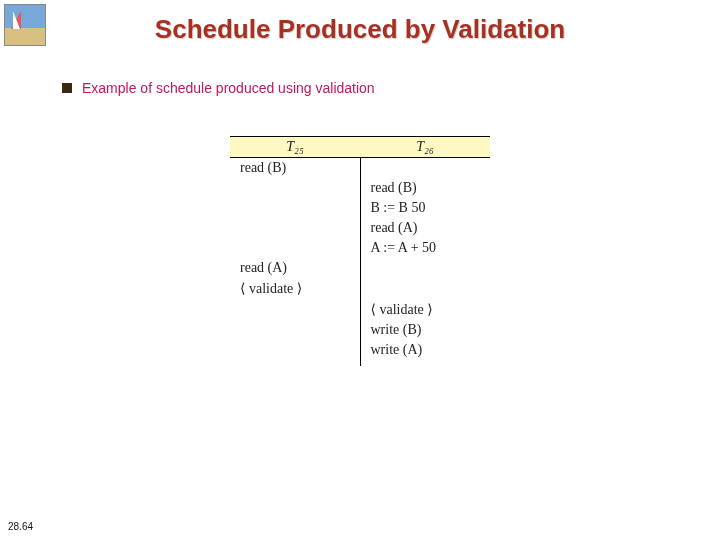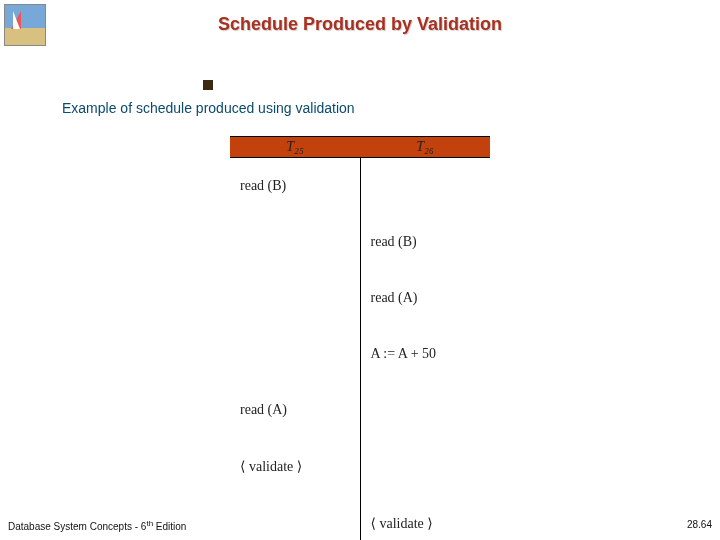--- a/index.html
+++ b/index.html
@@ -31,63 +31,62 @@
     left: 8px; top: 6px;
     width: 0; height: 0;
     border-left: 0 solid transparent;
     border-right: 7px solid transparent;
     border-bottom: 18px solid #fff;
   }
   .title {
     position: absolute;
     top: 14px; left: 0; right: 0;
     text-align: center;
-    font-size: 18px;
+    font-size: 26px;
     font-weight: bold;
     color: #a83020;
     text-shadow: 1px 1px 1px rgba(0,0,0,0.2);
   }
   .bullet-row {
     position: absolute;
     top: 80px; left: 62px;
     font-size: 14px;
-    color: #0c4a6e;
+    color: #be185d;
     display: flex;
     align-items: center;
     gap: 10px;
-    flex-direction: column;
   }
   .bullet-row .sq {
     width: 10px; height: 10px;
     background: #3a2a10;
   }
   .table-wrap {
     position: absolute;
     top: 136px;
     left: 50%;
     transform: translateX(-50%);
     font-family: Georgia, 'Times New Roman', serif;
     font-size: 14px;
     color: #222;
   }
   .table-wrap table {
     border-collapse: collapse;
   }
   .table-wrap th {
-    background: #c2410c;
+    background: #fef9c3;
     font-weight: normal;
     font-style: italic;
     text-align: center;
     width: 130px;
     padding: 2px 6px;
     border-top: 1px solid #000;
     border-bottom: 1px solid #000;
   }
   .table-wrap td {
-    padding: 20px 10px;
+    padding: 2px 10px;
     vertical-align: top;
     white-space: nowrap;
   }
   .table-wrap td.left { text-align: left; border-right: 1px solid #000; }
   .table-wrap td.right { text-align: left; }
   .last-row td { padding-bottom: 8px; }
   .footer {
     position: absolute;
     bottom: 8px; left: 0; right: 0;
     font-size: 10px;
@@ -125,44 +124,49 @@
         <tr>
           <td class="left">read (B)</td>
           <td class="right"></td>
         </tr>
         <tr>
           <td class="left"></td>
           <td class="right">read (B)</td>
         </tr>
         <tr>
           <td class="left"></td>
+          <td class="right">B := B   50</td>
+        </tr>
+        <tr>
+          <td class="left"></td>
           <td class="right">read (A)</td>
         </tr>
         <tr>
           <td class="left"></td>
           <td class="right">A := A + 50</td>
         </tr>
         <tr>
           <td class="left">read (A)</td>
           <td class="right"></td>
         </tr>
         <tr>
           <td class="left">⟨ validate ⟩</td>
           <td class="right"></td>
         </tr>
         <tr>
           <td class="left"></td>
           <td class="right">⟨ validate ⟩</td>
         </tr>
+        <tr>
+          <td class="left"></td>
+          <td class="right">write (B)</td>
+        </tr>
         <tr class="last-row">
           <td class="left"></td>
           <td class="right">write (A)</td>
         </tr>
       </tbody>
   </table>
 </div>
 
 <div class="footer">
-  <span class="l">
-    <span>Database System Concepts - 6</span><sup>th</sup><span> Edition</span>
-  </span>
   <span>28.64</span>
 </div>
 
 </body></html>

